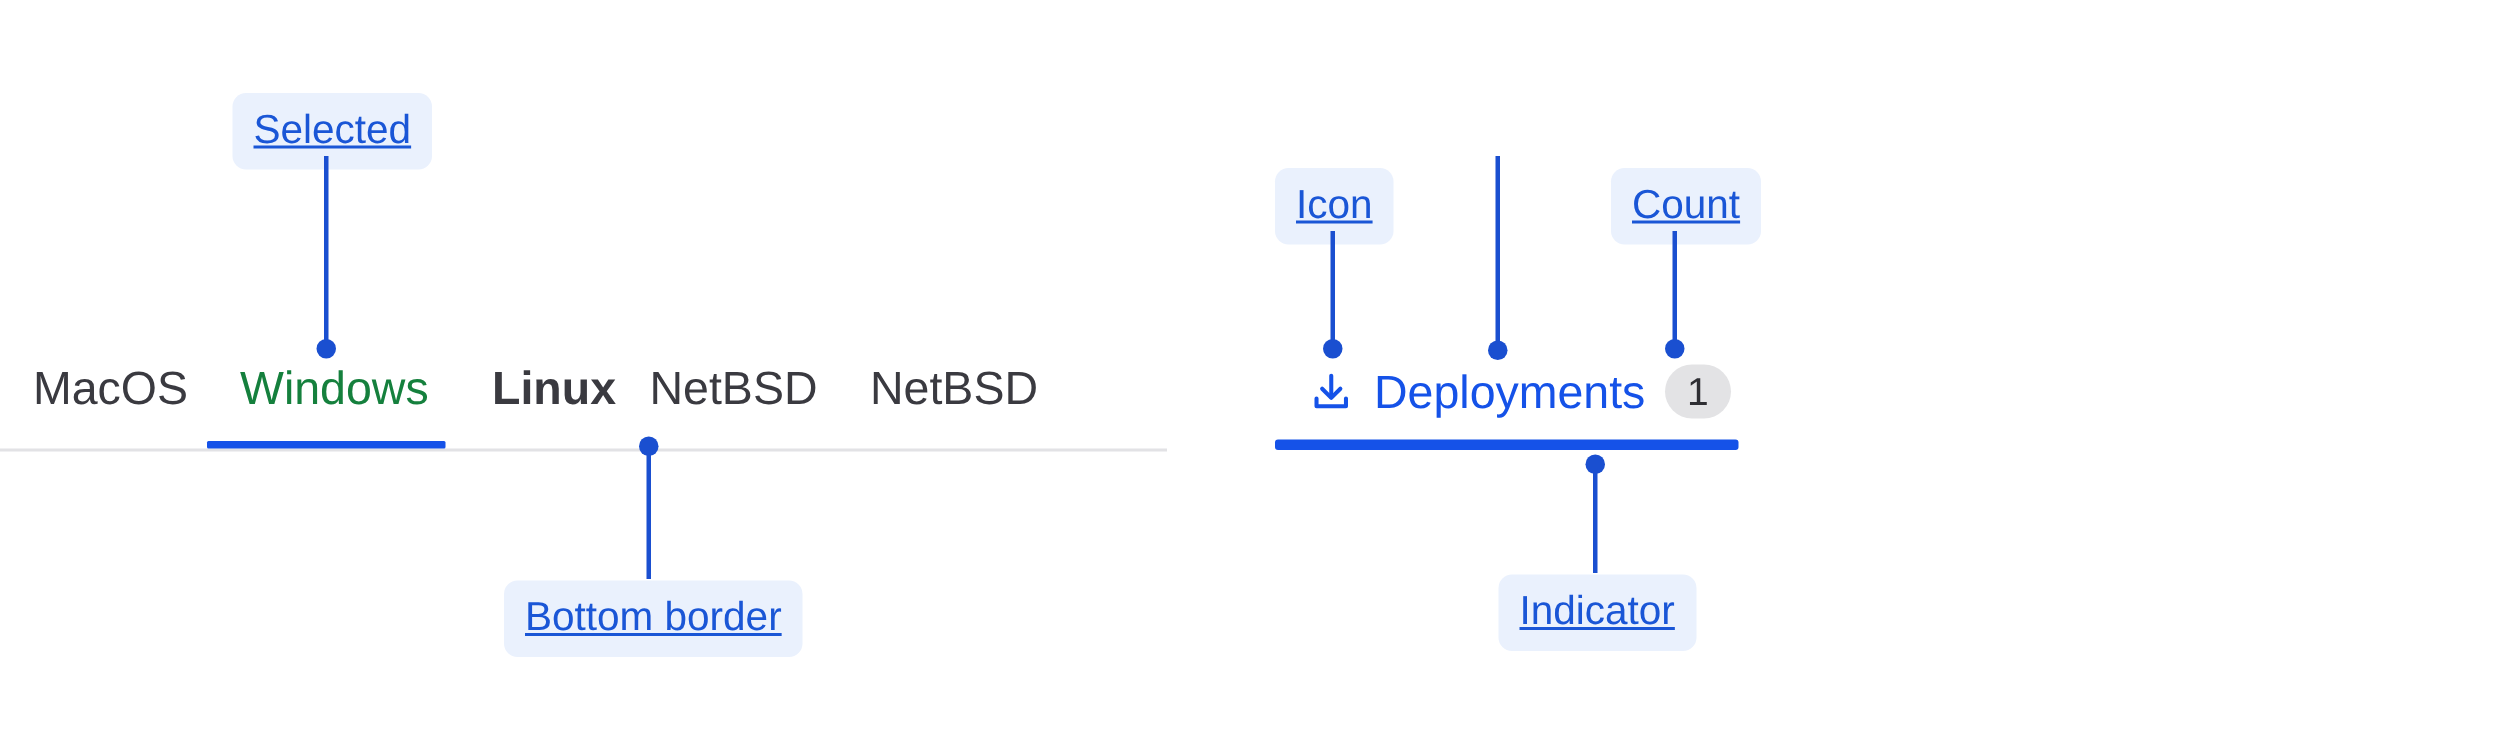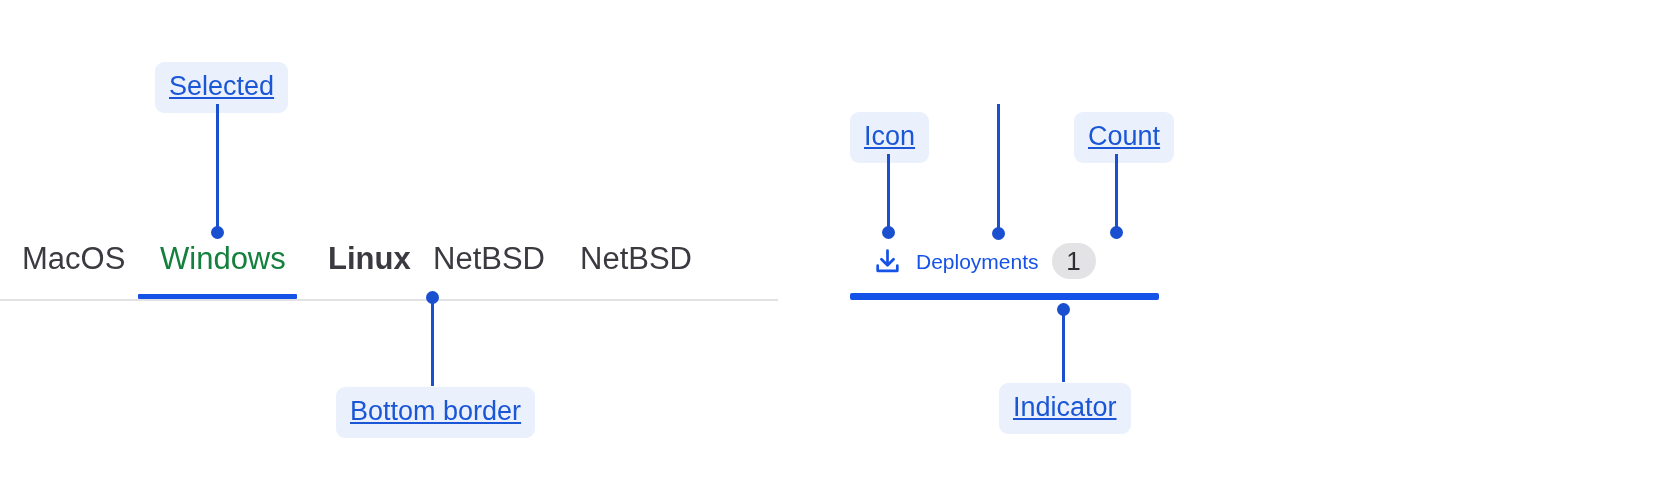--- a/index.html
+++ b/index.html
@@ -98,21 +98,21 @@
     width: 31px;
     height: 31px;
     flex: 0 0 auto;
   }
   #rich-tab .tab-icon svg {
     display: block;
     width: 31px;
     height: 31px;
   }
   #rich-tab .tab-text {
-    font-size: 21px;
+    font-size: 31px;
     line-height: 1;
     color: #1552e8;
   }
   #rich-tab .tab-count {
     display: inline-flex;
     align-items: center;
     justify-content: center;
     min-width: 44px;
     height: 36px;
     padding: 0 10px;

